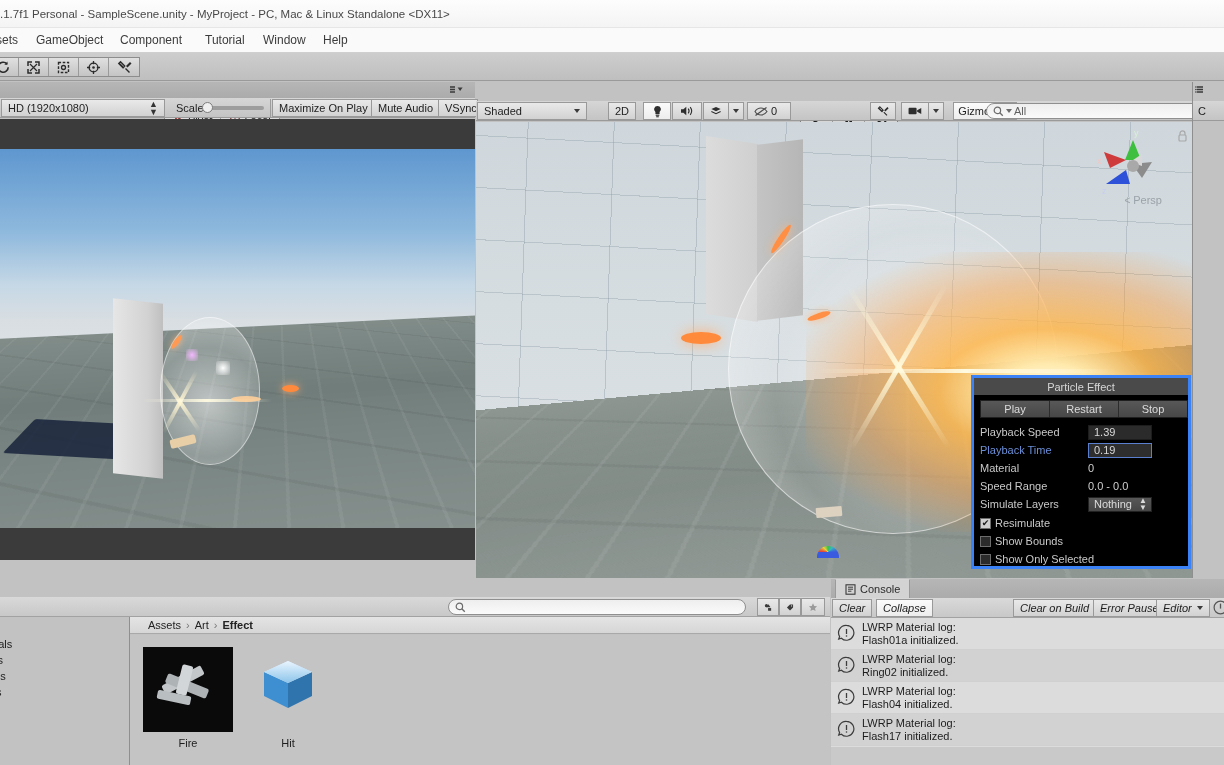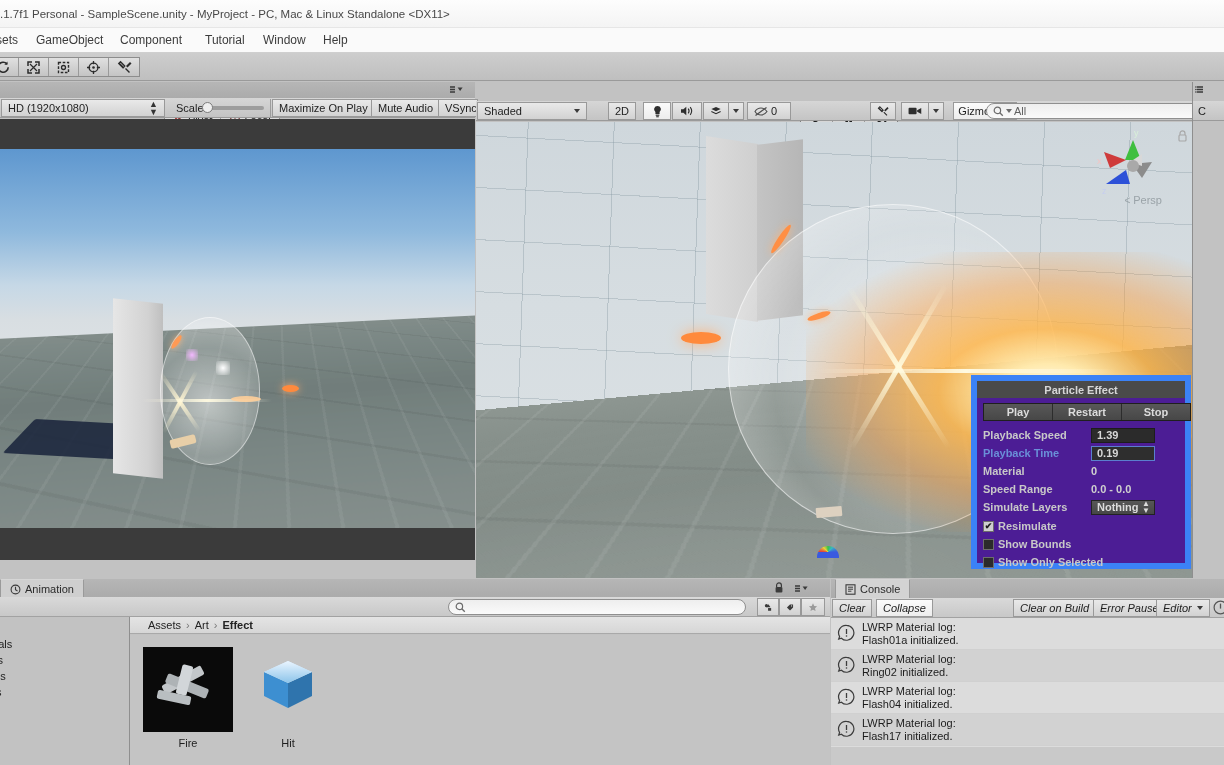--- a/index.html
+++ b/index.html
@@ -97,21 +97,21 @@
                 border-bottom:1px solid #9a9a9a; }
   .sv-canvas { position:absolute; left:0; top:40px; width:716px; height:456px; overflow:hidden;
     background: linear-gradient(to bottom,#cfd7dc 0%, #d6dde1 40%, #dde2e5 100%); }
 
   .searchfield { border-radius: 9px; border: 1px solid #8f8f8f;
      background: linear-gradient(to bottom,#eee,#fafafa); height: 16px;
      display:flex; align-items:center; padding: 0 6px; font-size:11px; color:#5f5f5f; }
 
   
   #particlepanel { position: absolute; left: 971px; top: 375px; width: 220px; height: 194px;
-    background: #4c1d95; border: 6px solid #3b82f6; color: #c8c8c8; font-size: 11px; font-weight: bold; }
+    background: #000000; border: 3px solid #3b82f6; color: #c8c8c8; font-size: 11px; }
   #particlepanel .pe-title { height: 17px; display:flex; align-items:center;
     justify-content:center; background:#4a4a4a; color:#d6d6d6; font-size:11px; }
   #particlepanel .pe-btnrow { position:absolute; left:6px; top:22px; width: 208px; height: 18px;
     display:flex; border:1px solid #1f1f1f; }
   #particlepanel .pe-btnrow > div { flex:1; display:flex; align-items:center;
     justify-content:center; background: linear-gradient(to bottom,#585858,#474747);
     border-right:1px solid #2c2c2c; color:#dcdcdc; font-size:11px; }
   #particlepanel .pe-btnrow > div:last-child { border-right:none; }
   .pe-row { position:absolute; left:6px; height:16px; width: 172px; display:flex; align-items:center; }
   .pe-label { width: 108px; color:#c8c8c8; }
@@ -509,41 +509,20 @@
       <span class="cbox"></span>
       <span>Show Bounds</span>
     </div>
     <div class="pe-check" style="top:173px">
       <span class="cbox"></span>
       <span>Show Only Selected</span>
     </div>
   </div>
 
   <div id="animpanel">
-    <div class="an-tabrow">
-      <div class="tab active noaccent" style="left:0px;background:#cfcfcf;">
-        <svg width="11" height="11" viewBox="0 0 11 11">
-            <circle cx="5.5" cy="5.5" r="4.4" fill="none" stroke="#3a3a3a" stroke-width="1.1"></circle>
-            <path d="M5.5 2.8v3l2 1.2" stroke="#3a3a3a" stroke-width="1.1" fill="none"></path>
-          </svg>
-        <span>Animation</span>
-      </div>
-      <div style="position:absolute;right:46px;top:3px;">
-        <svg width="10" height="12" viewBox="0 0 10 12">
-            <path d="M2.6 5V3.3a2.4 2.4 0 0 1 4.8 0V5" fill="none" stroke="#3c3c3c" stroke-width="1.2"></path>
-            <rect x="1.6" y="5" width="6.8" height="5.6" rx="1" fill="#3c3c3c"></rect>
-          </svg>
-      </div>
-      <div style="position:absolute;right:18px;top:4px;">
-        <svg width="18" height="11" viewBox="0 0 18 11">
-            <path d="M1 3h5M1 5.5h5M1 8h5" stroke="#3a3a3a" stroke-width="1.4"></path>
-            <path d="M8.6 3.6h5L11.1 7z" fill="#3a3a3a"></path>
-          </svg>
-      </div>
-    </div>
 
     <div class="proj-toolrow">
       <div class="searchfield" style="position:absolute;left:448px;top:2px;width:298px;">
         <svg width="11" height="11" viewBox="0 0 11 11">
             <circle cx="4.4" cy="4.4" r="3.2" fill="none" stroke="#6b6b6b" stroke-width="1.2"></circle>
             <path d="M6.8 6.8l3 3" stroke="#6b6b6b" stroke-width="1.3"></path>
           </svg>
         <span></span>
       </div>
       <div class="tr-item" style="left:757px;width:22px;justify-content:center;">

